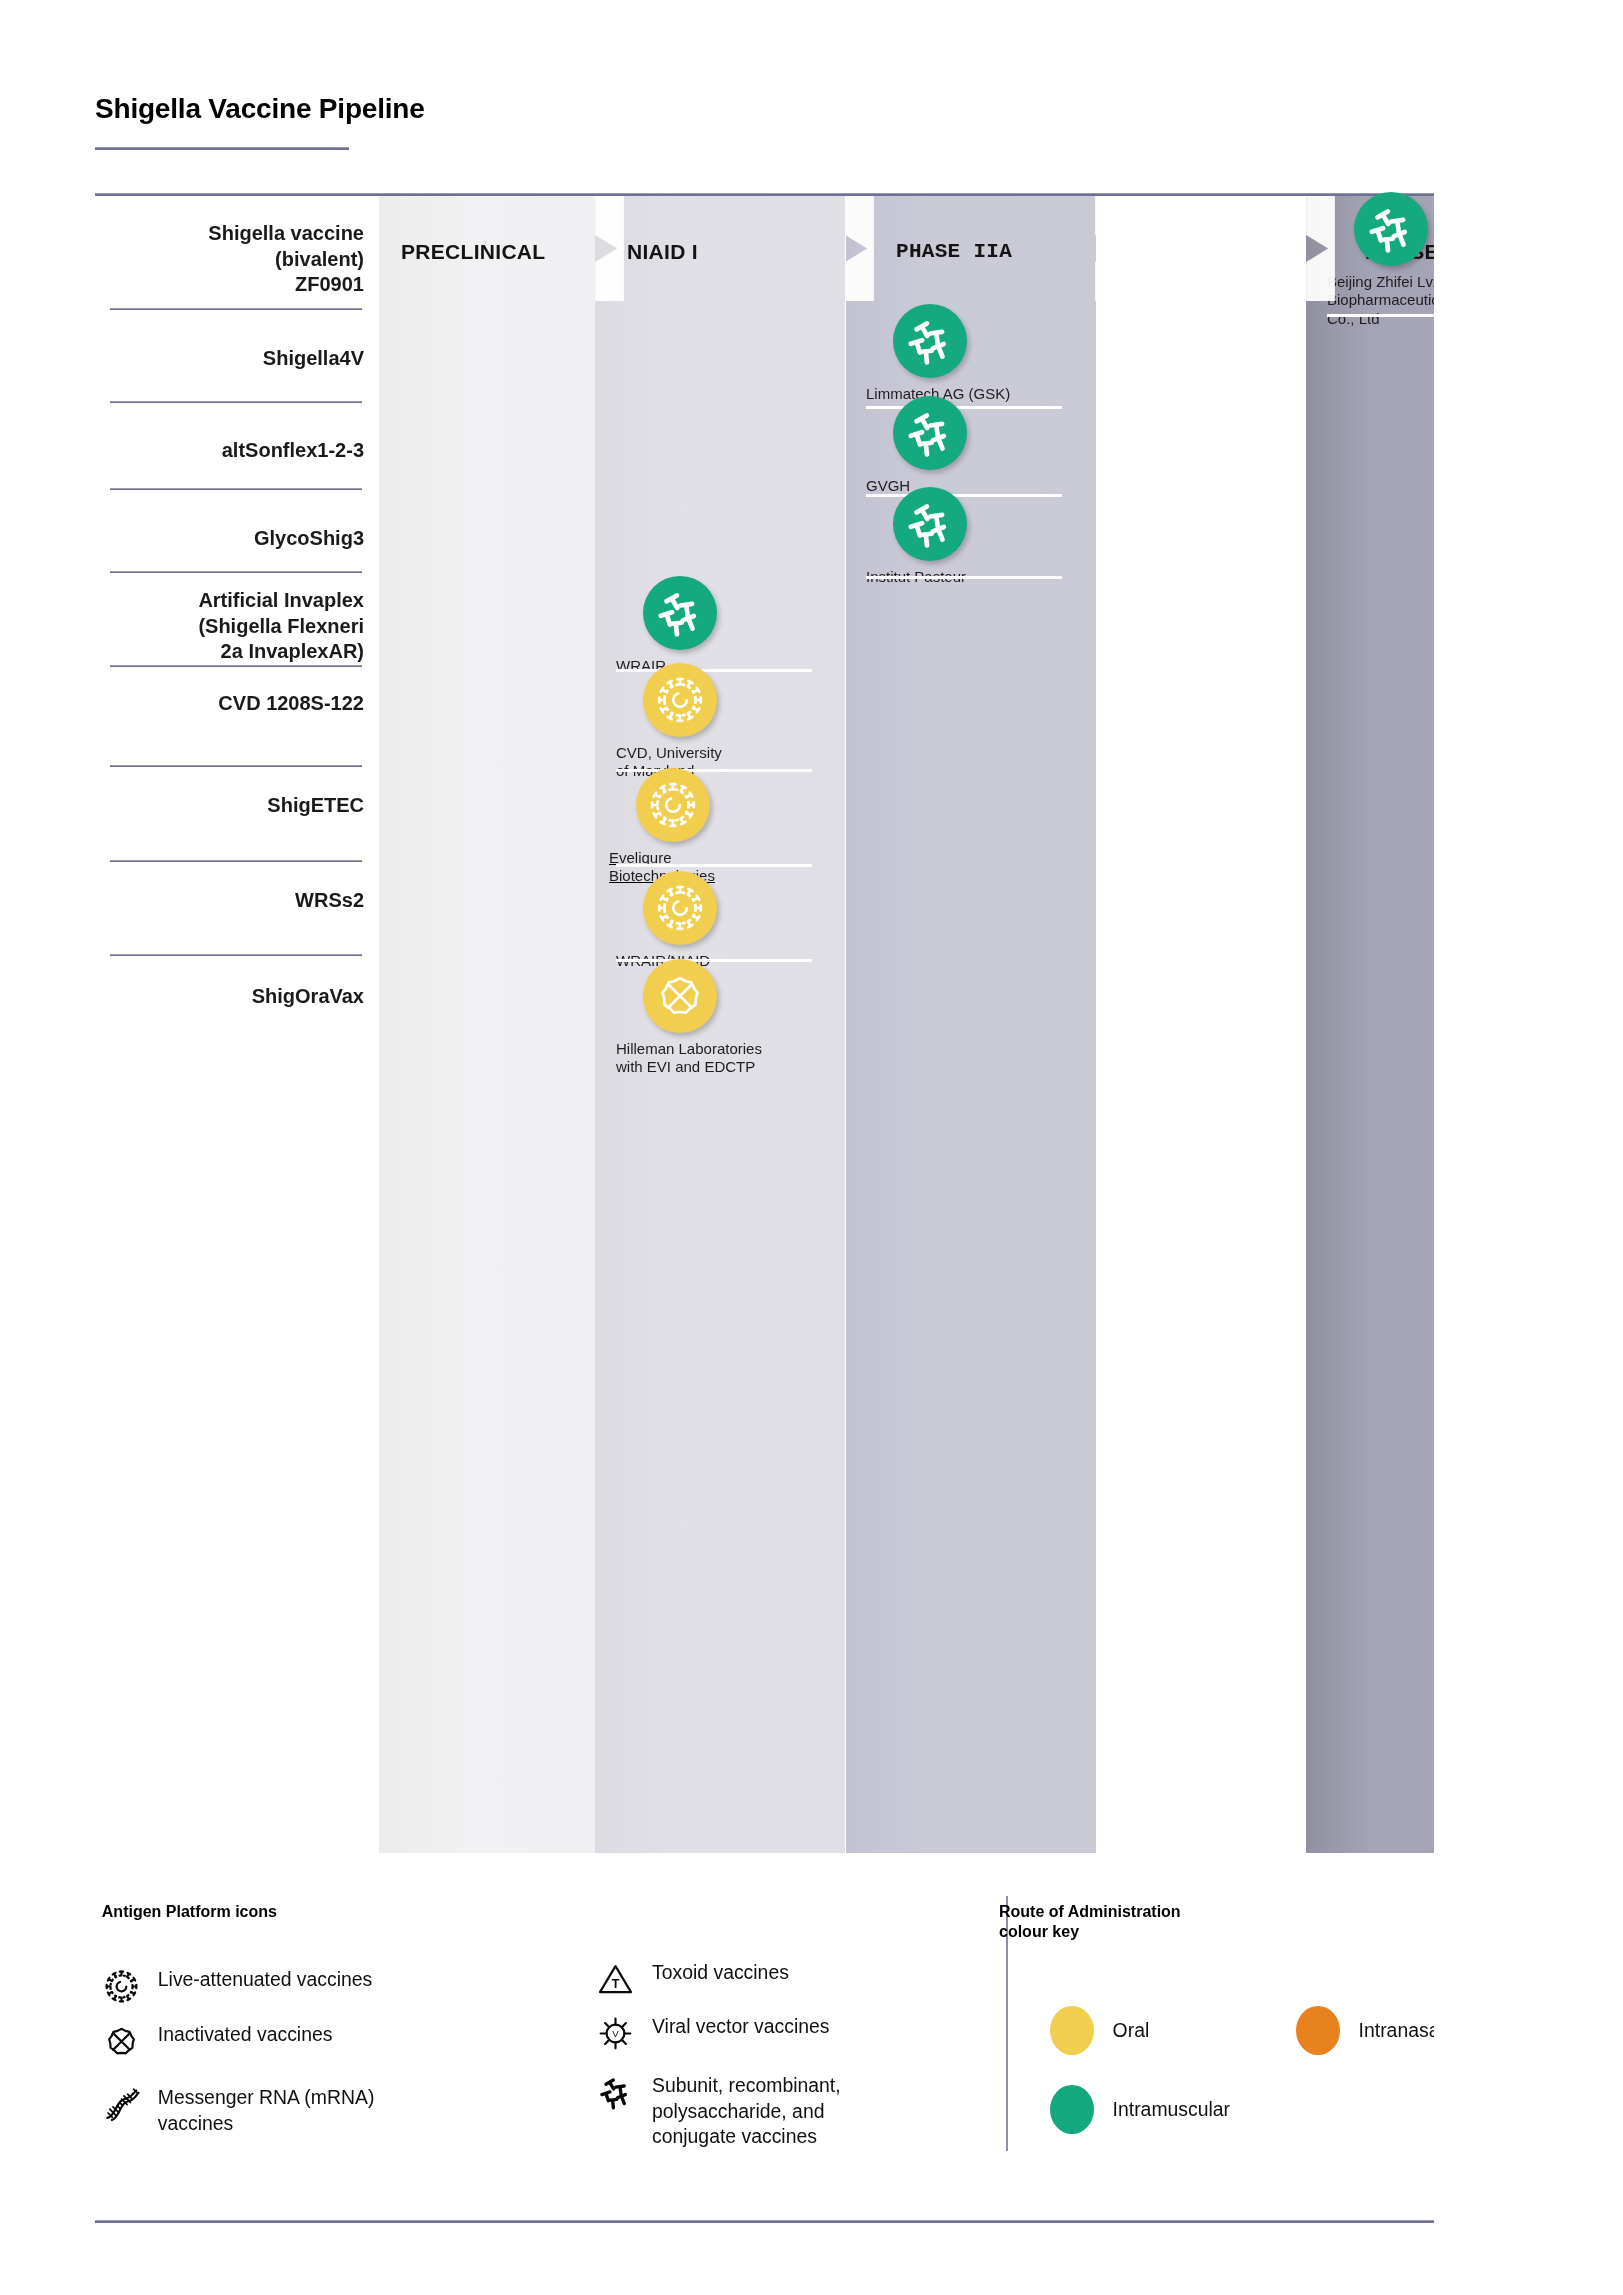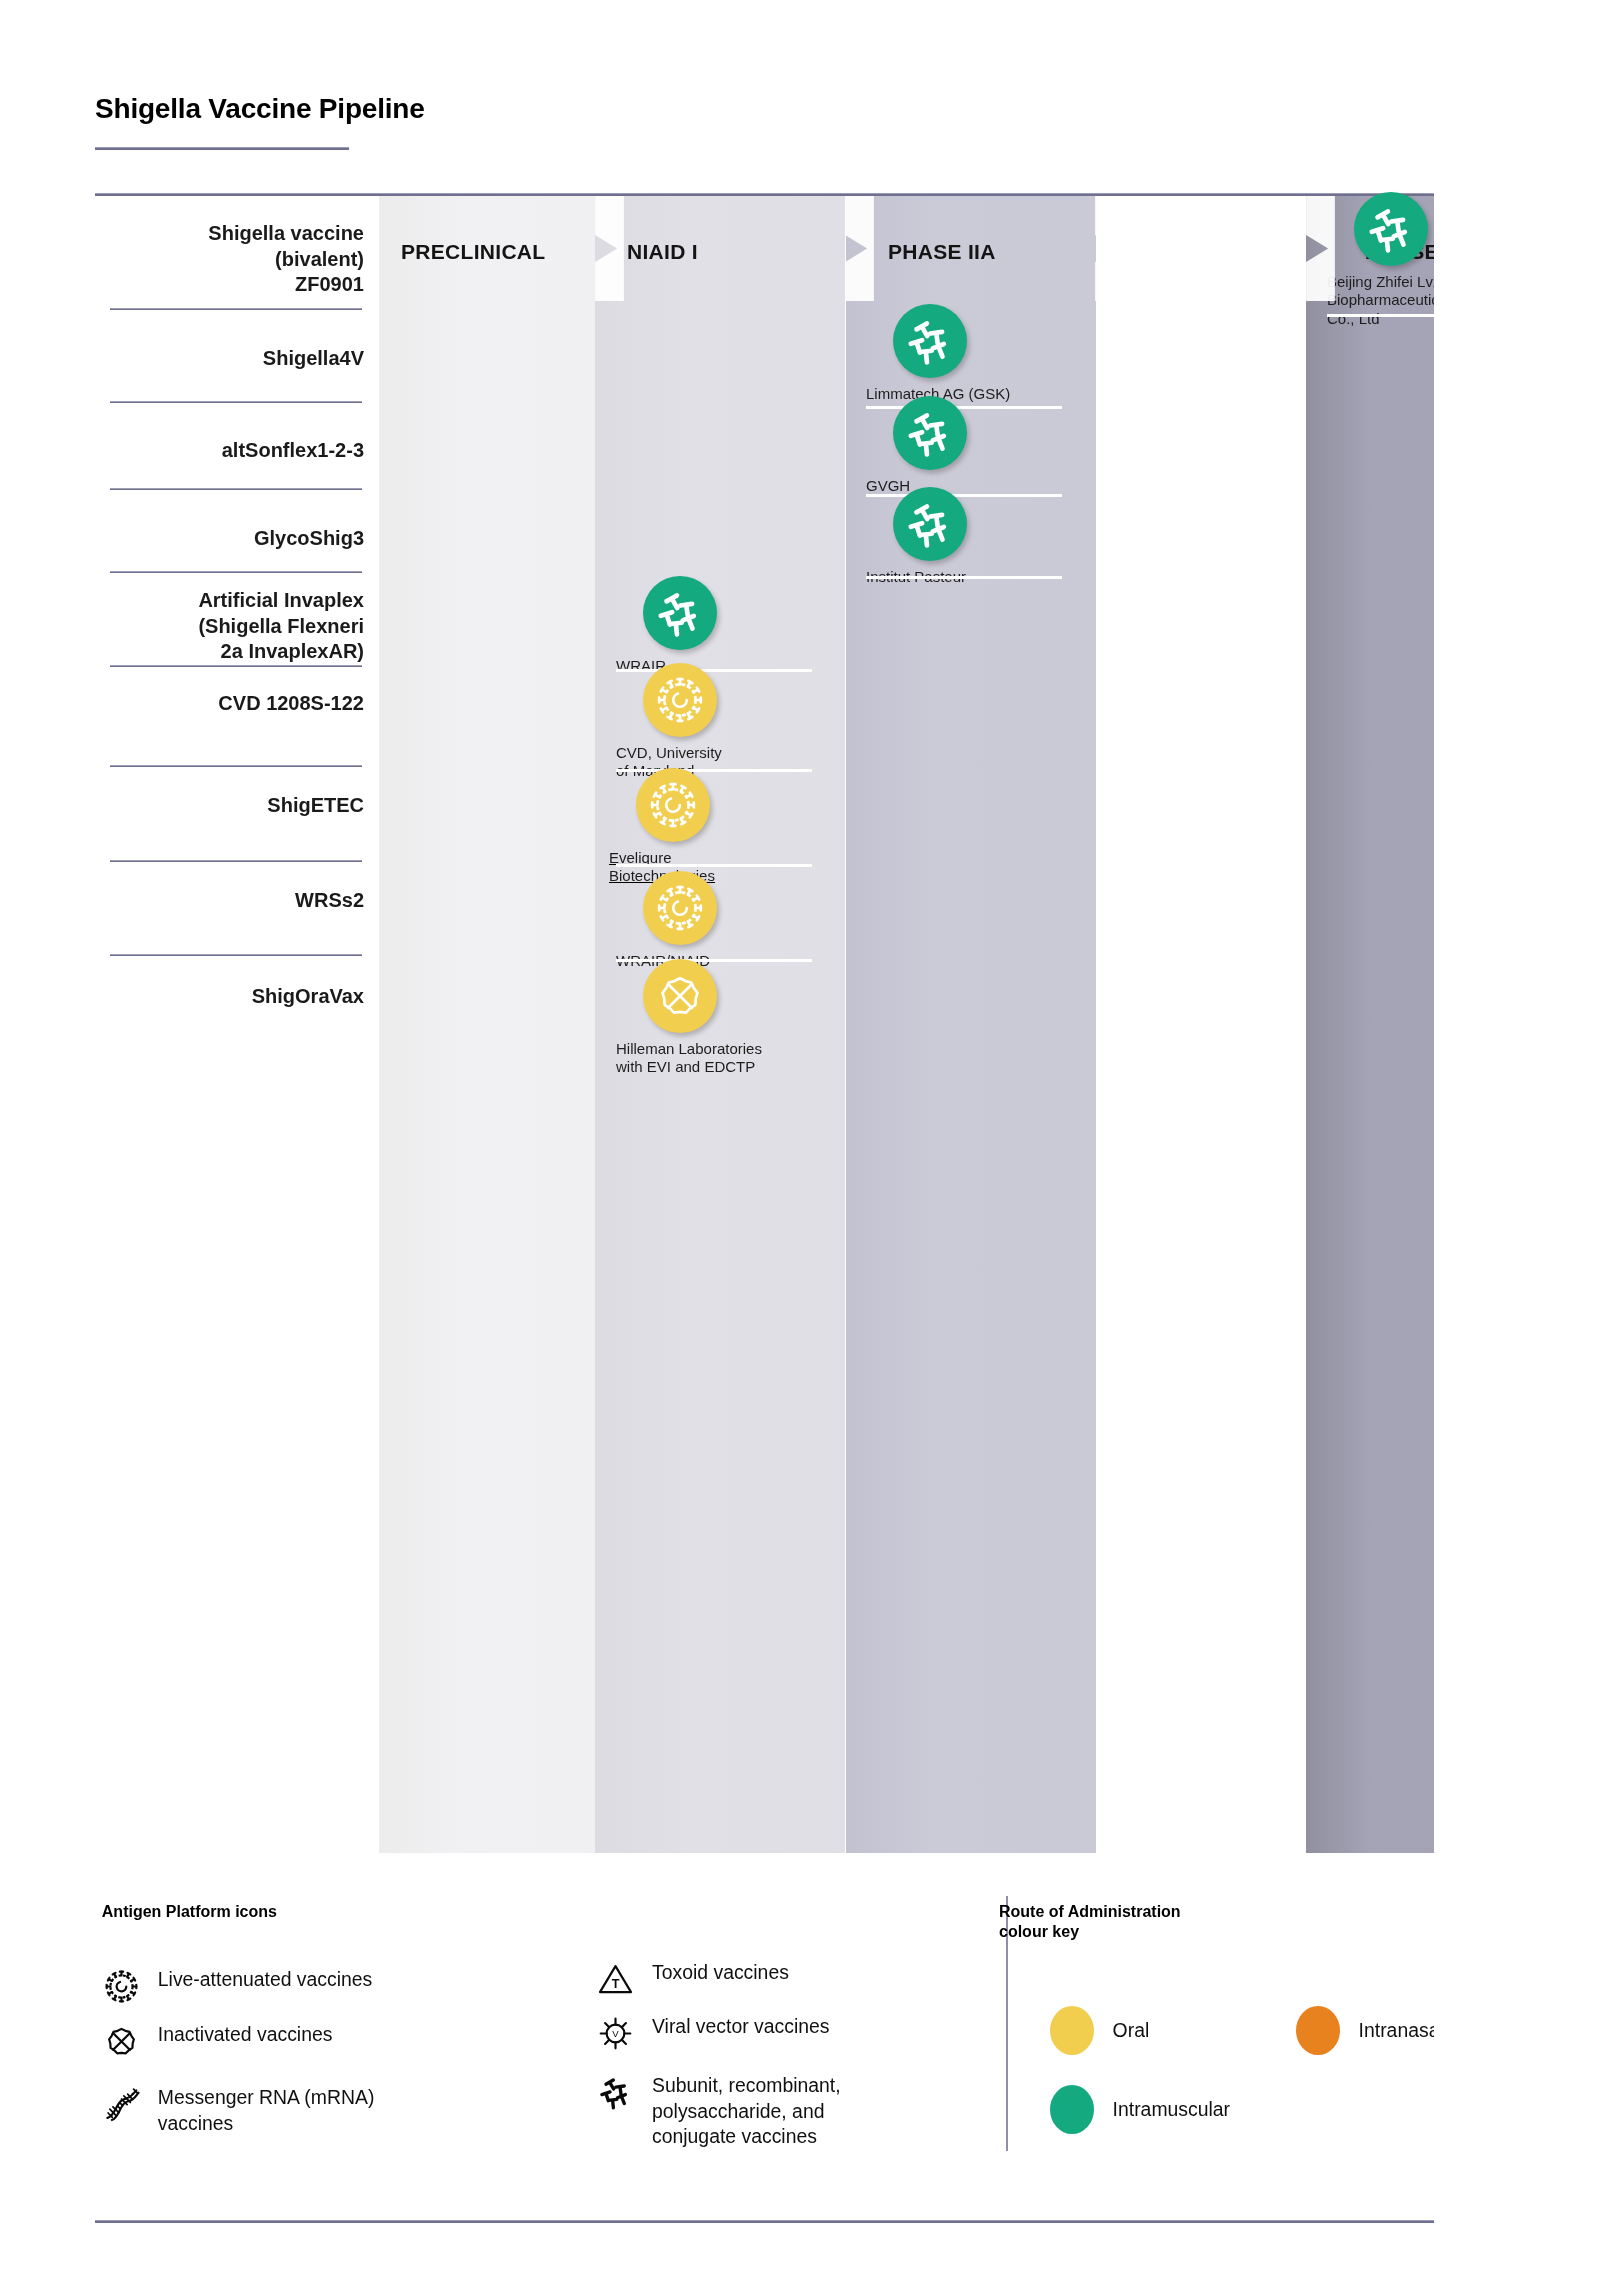--- a/index.html
+++ b/index.html
@@ -115,21 +115,21 @@
       <div class="chev" style="left: 216px;"><svg width="29" height="105" viewBox="0 0 34 124">
           <path d="M0 0 L0 46 L26 62 L0 78 L0 124 L34 124 L34 0 Z" fill="#ffffff" opacity="0.93"></path>
         </svg></div>
       <div class="col col-1">
         <div class="col-label" style="left: 32px;">NIAID I</div>
       </div>
       <div class="chev" style="left: 466px;"><svg width="29" height="105" viewBox="0 0 34 124">
           <path d="M0 0 L0 46 L26 62 L0 78 L0 124 L34 124 L34 0 Z" fill="#ffffff" opacity="0.93"></path>
         </svg></div>
       <div class="col col-2">
-        <div class="col-label" style="left: 42px;">PHASE IIA</div>
+        <div class="col-label" style="left: 50px; font-family: Liberation Mono, monospace;">PHASE IIA</div>
       </div>
       <div class="chev" style="left: 716px;"><svg width="29" height="105" viewBox="0 0 34 124">
           <path d="M0 0 L0 46 L26 62 L0 78 L0 124 L34 124 L34 0 Z" fill="#ffffff" opacity="0.93"></path>
         </svg></div>
       <div class="chev" style="left: 927px;"><svg width="29" height="105" viewBox="0 0 34 124">
           <path d="M0 0 L0 46 L26 62 L0 78 L0 124 L34 124 L34 0 Z" fill="#ffffff" opacity="0.93"></path>
         </svg></div>
       <div class="col col-4">
         <div class="col-label" style="left: 59px;">PHASE III</div>
       </div>

